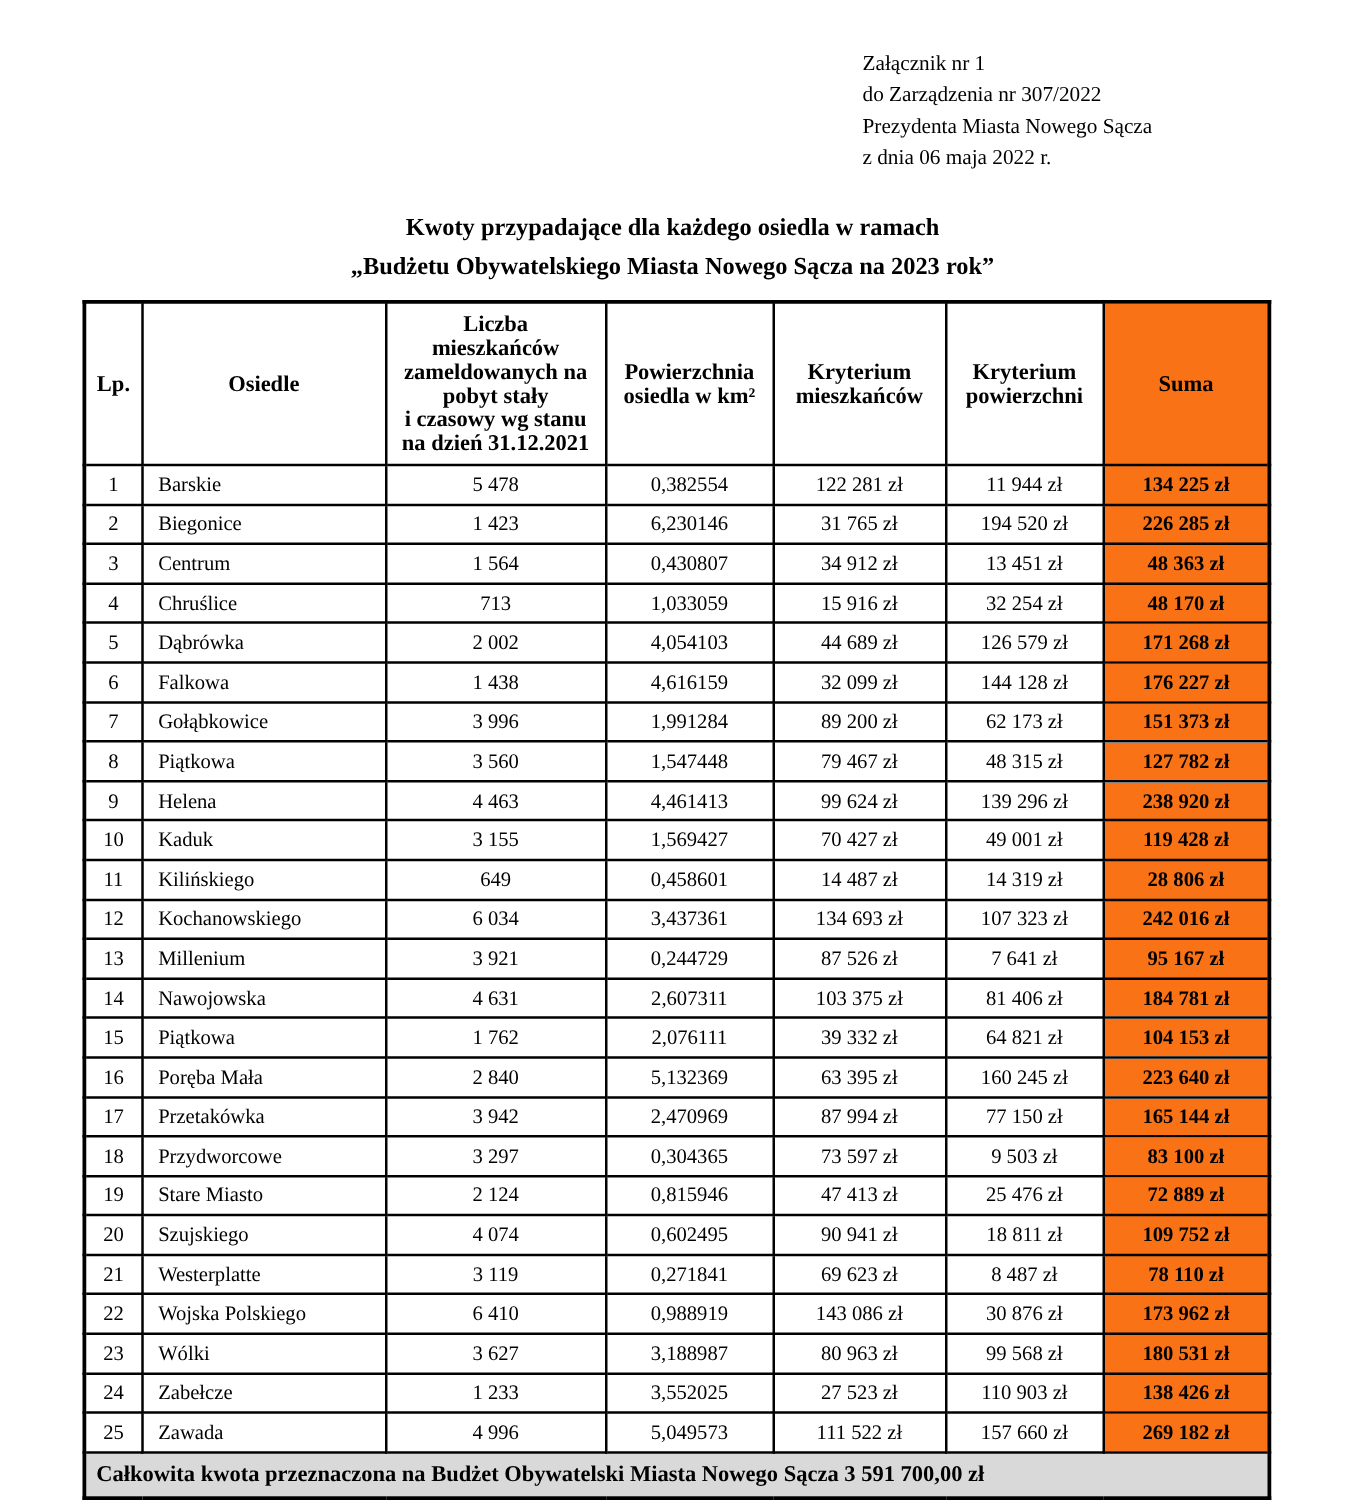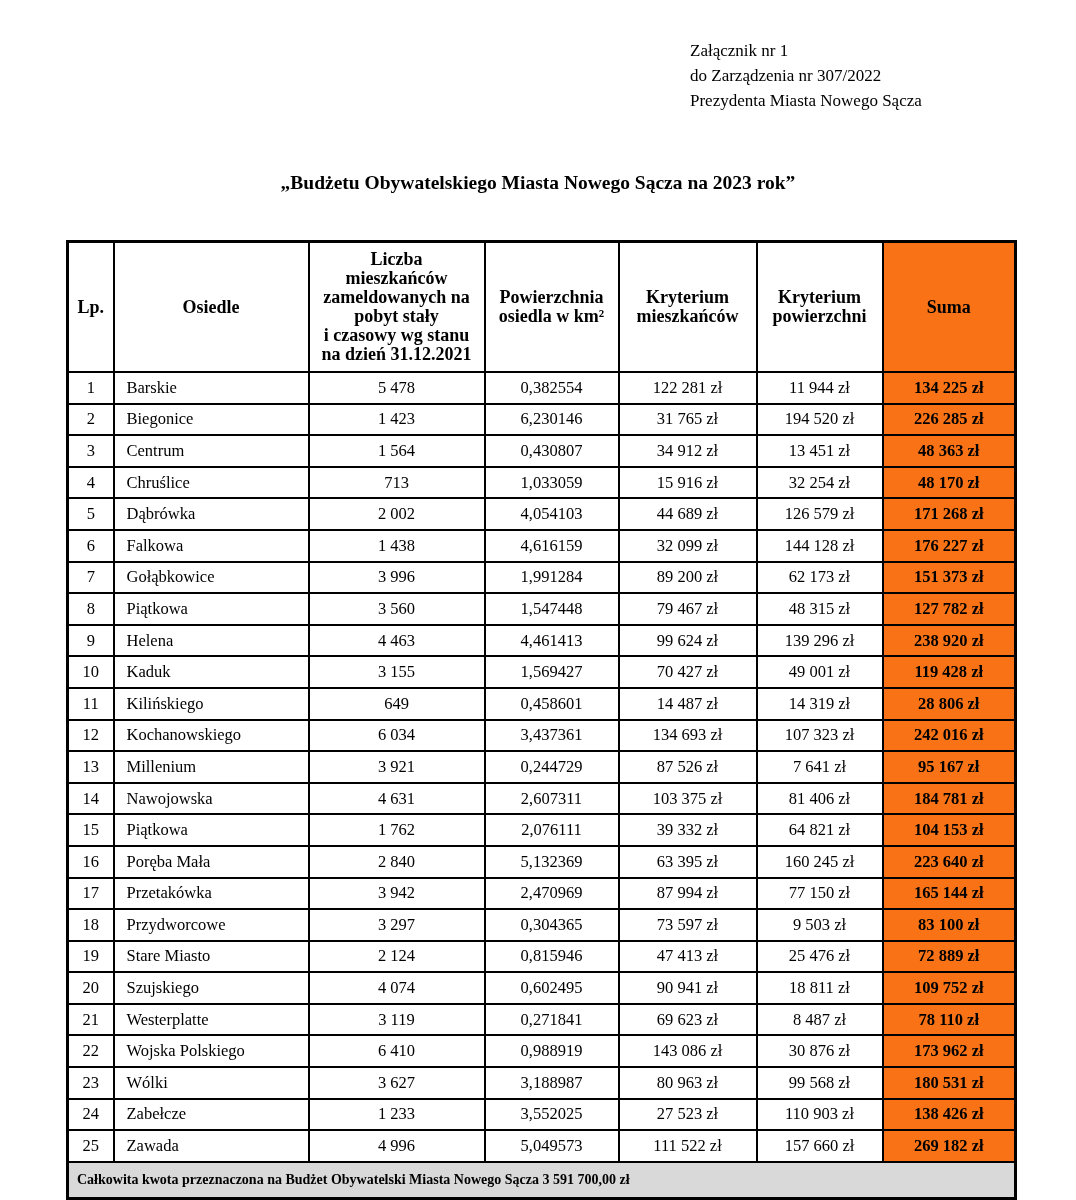--- a/index.html
+++ b/index.html
@@ -68,37 +68,39 @@
   }
   .suma-col {
     background: #f97316;
   }
   table.budget tbody td.suma-col {
     font-weight: bold;
   }
   table.budget tfoot td {
     background: #d9d9d9;
     font-weight: bold;
-    font-size: 14px;
+    font-size: 18px;
     text-align: left;
     padding: 4px 8px;
     height: 26px;
     vertical-align: middle;
   }
 </style>
 </head>
 <body>
 
 <div class="annotation">
   <div>Załącznik nr 1</div>
   <div>do Zarządzenia nr 307/2022</div>
   <div>Prezydenta Miasta Nowego Sącza</div>
+  <div>z dnia 06 maja 2022 r.</div>
 </div>
 
 <div class="doc-title">
+  <div>Kwoty przypadające dla każdego osiedla w ramach</div>
   <div>„Budżetu Obywatelskiego Miasta Nowego Sącza na 2023 rok”</div>
 </div>
 
 <div class="table-wrap">
   <table class="budget">
     <colgroup>
       <col style="width:46px">
       <col style="width:195px">
       <col style="width:176px">
       <col style="width:134px">

